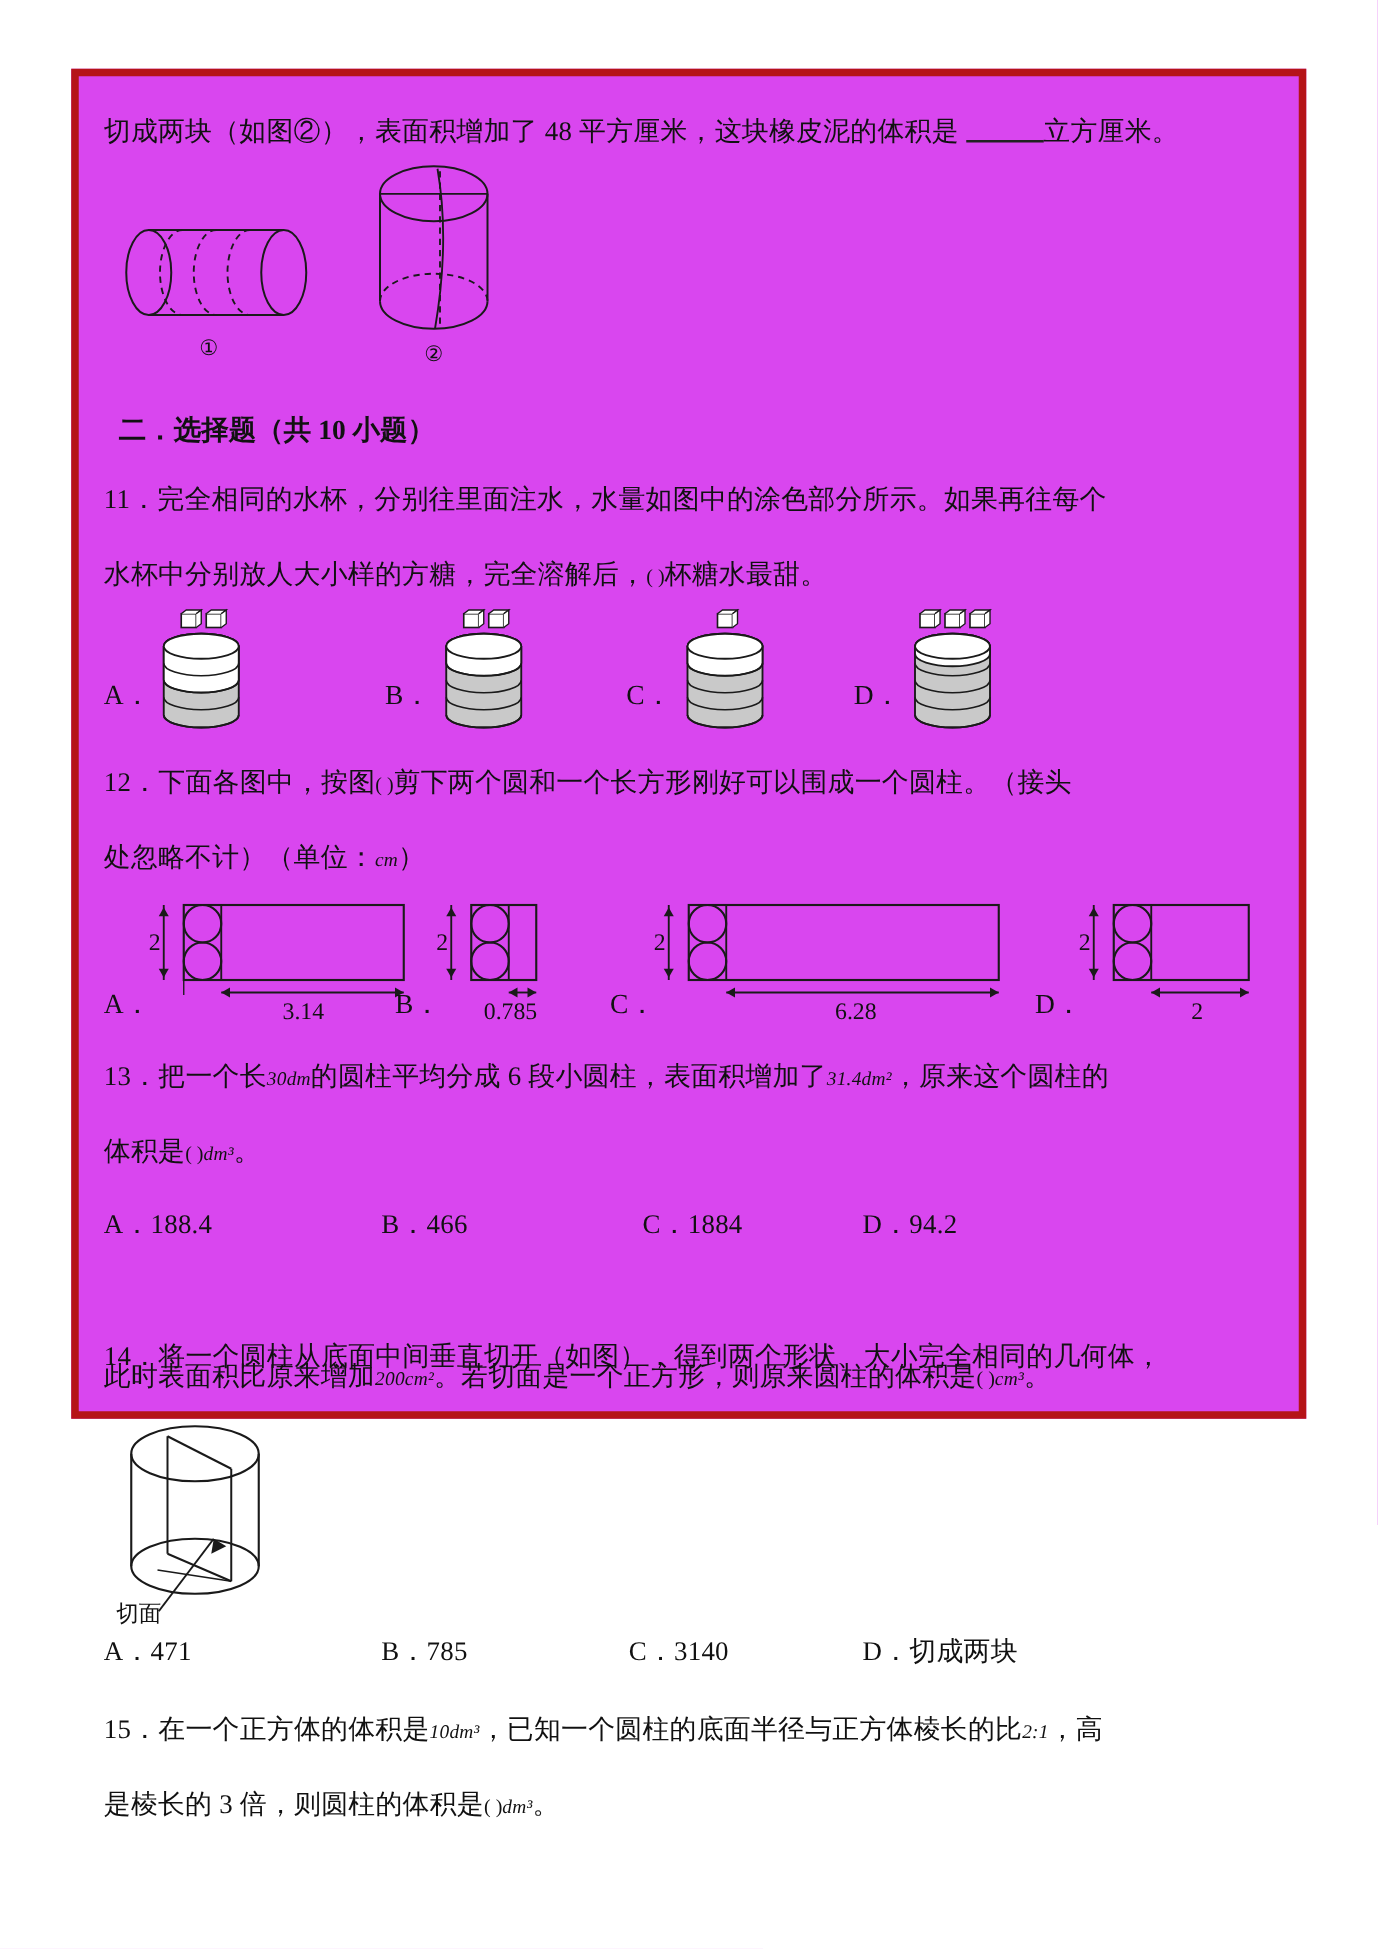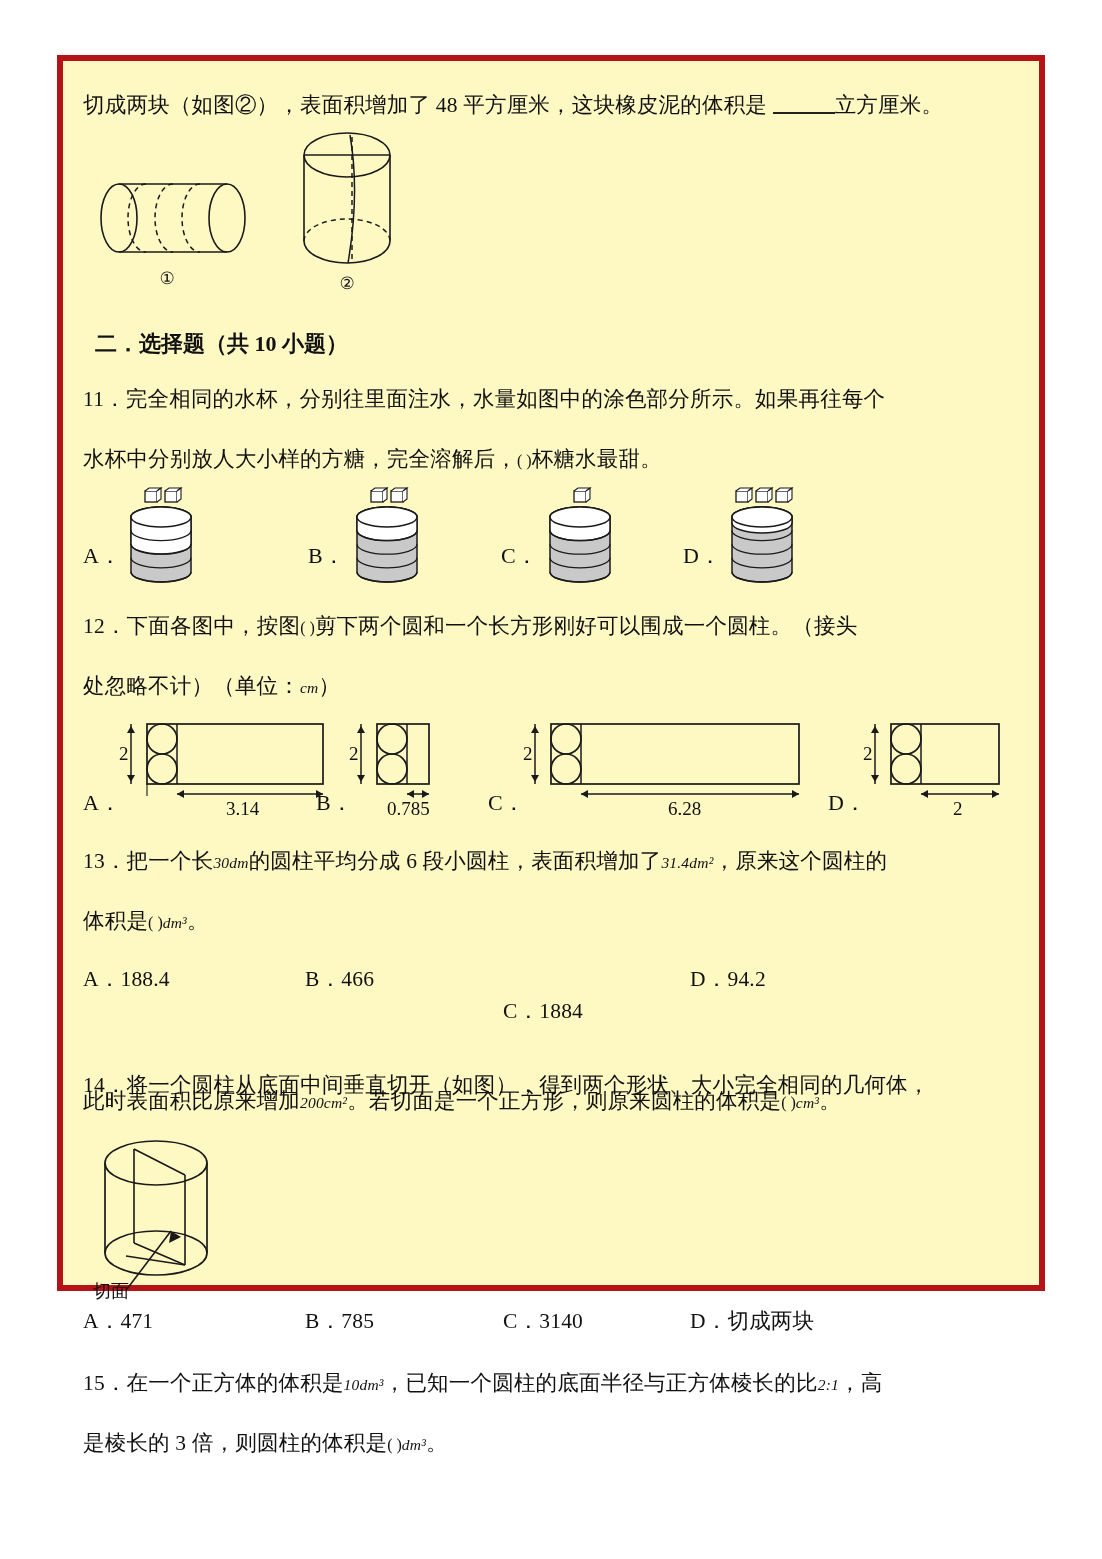--- a/index.html
+++ b/index.html
@@ -12,24 +12,24 @@
     height: 1559px;
     font-family: "Liberation Serif", "DejaVu Serif", serif;
     position: relative;
     overflow: hidden;
   }
   .page-frame {
     position: absolute;
     left: 57px;
     top: 55px;
     width: 988px;
-    height: 1236px;
+    height: 1080px;
     border: 6px solid #b51318;
     box-sizing: border-box;
-    background: #fef9c3;
+    background: #d946ef;
   }
   .page-inner {
     position: absolute;
     left: 14px;
     top: 10px;
     right: 14px;
     bottom: 6px;
   }
   .ln {
     font-size: 21.5px;
@@ -293,21 +293,21 @@
 
     <div class="abs ln" style="left:6px; top:780px;">
       <span>13．</span><span>把一个长</span><span class="unit">30dm</span><span>的圆柱平均分成 6 段小圆柱，表面积增加了</span><span class="unit">31.4dm²</span><span>，原来这个圆柱的</span>
     </div>
     <div class="abs ln" style="left:6px; top:840px;">
       <span>体积是</span><span class="paren">(        )</span><span class="unit">dm³</span><span>。</span>
     </div>
     <div class="abs" style="left:6px; top:898px; width:900px;">
       <div class="abs ln" style="left:0px;   top:0px;">A．188.4</div>
       <div class="abs ln" style="left:222px; top:0px;">B．466</div>
-      <div class="abs ln" style="left:420px; top:0px;margin-top:32px;">C．1884</div>
+      <div class="abs ln" style="left:431px; top:0px;">C．1884</div>
       <div class="abs ln" style="left:607px; top:0px;">D．94.2</div>
     </div>
 
     <div class="abs ln" style="left:6px; top:960px;margin-top:44px;">
       <span>14．</span><span>将一个圆柱从底面中间垂直切开（如图），得到两个形状、大小完全相同的几何体，</span>
     </div>
     <div class="abs ln" style="left:6px; top:1020px;">
       <span>此时表面积比原来增加</span><span class="unit">200cm²</span><span>。若切面是一个正方形，则原来圆柱的体积是</span><span class="paren">(       )</span><span class="unit">cm³</span><span>。</span>
     </div>
 

